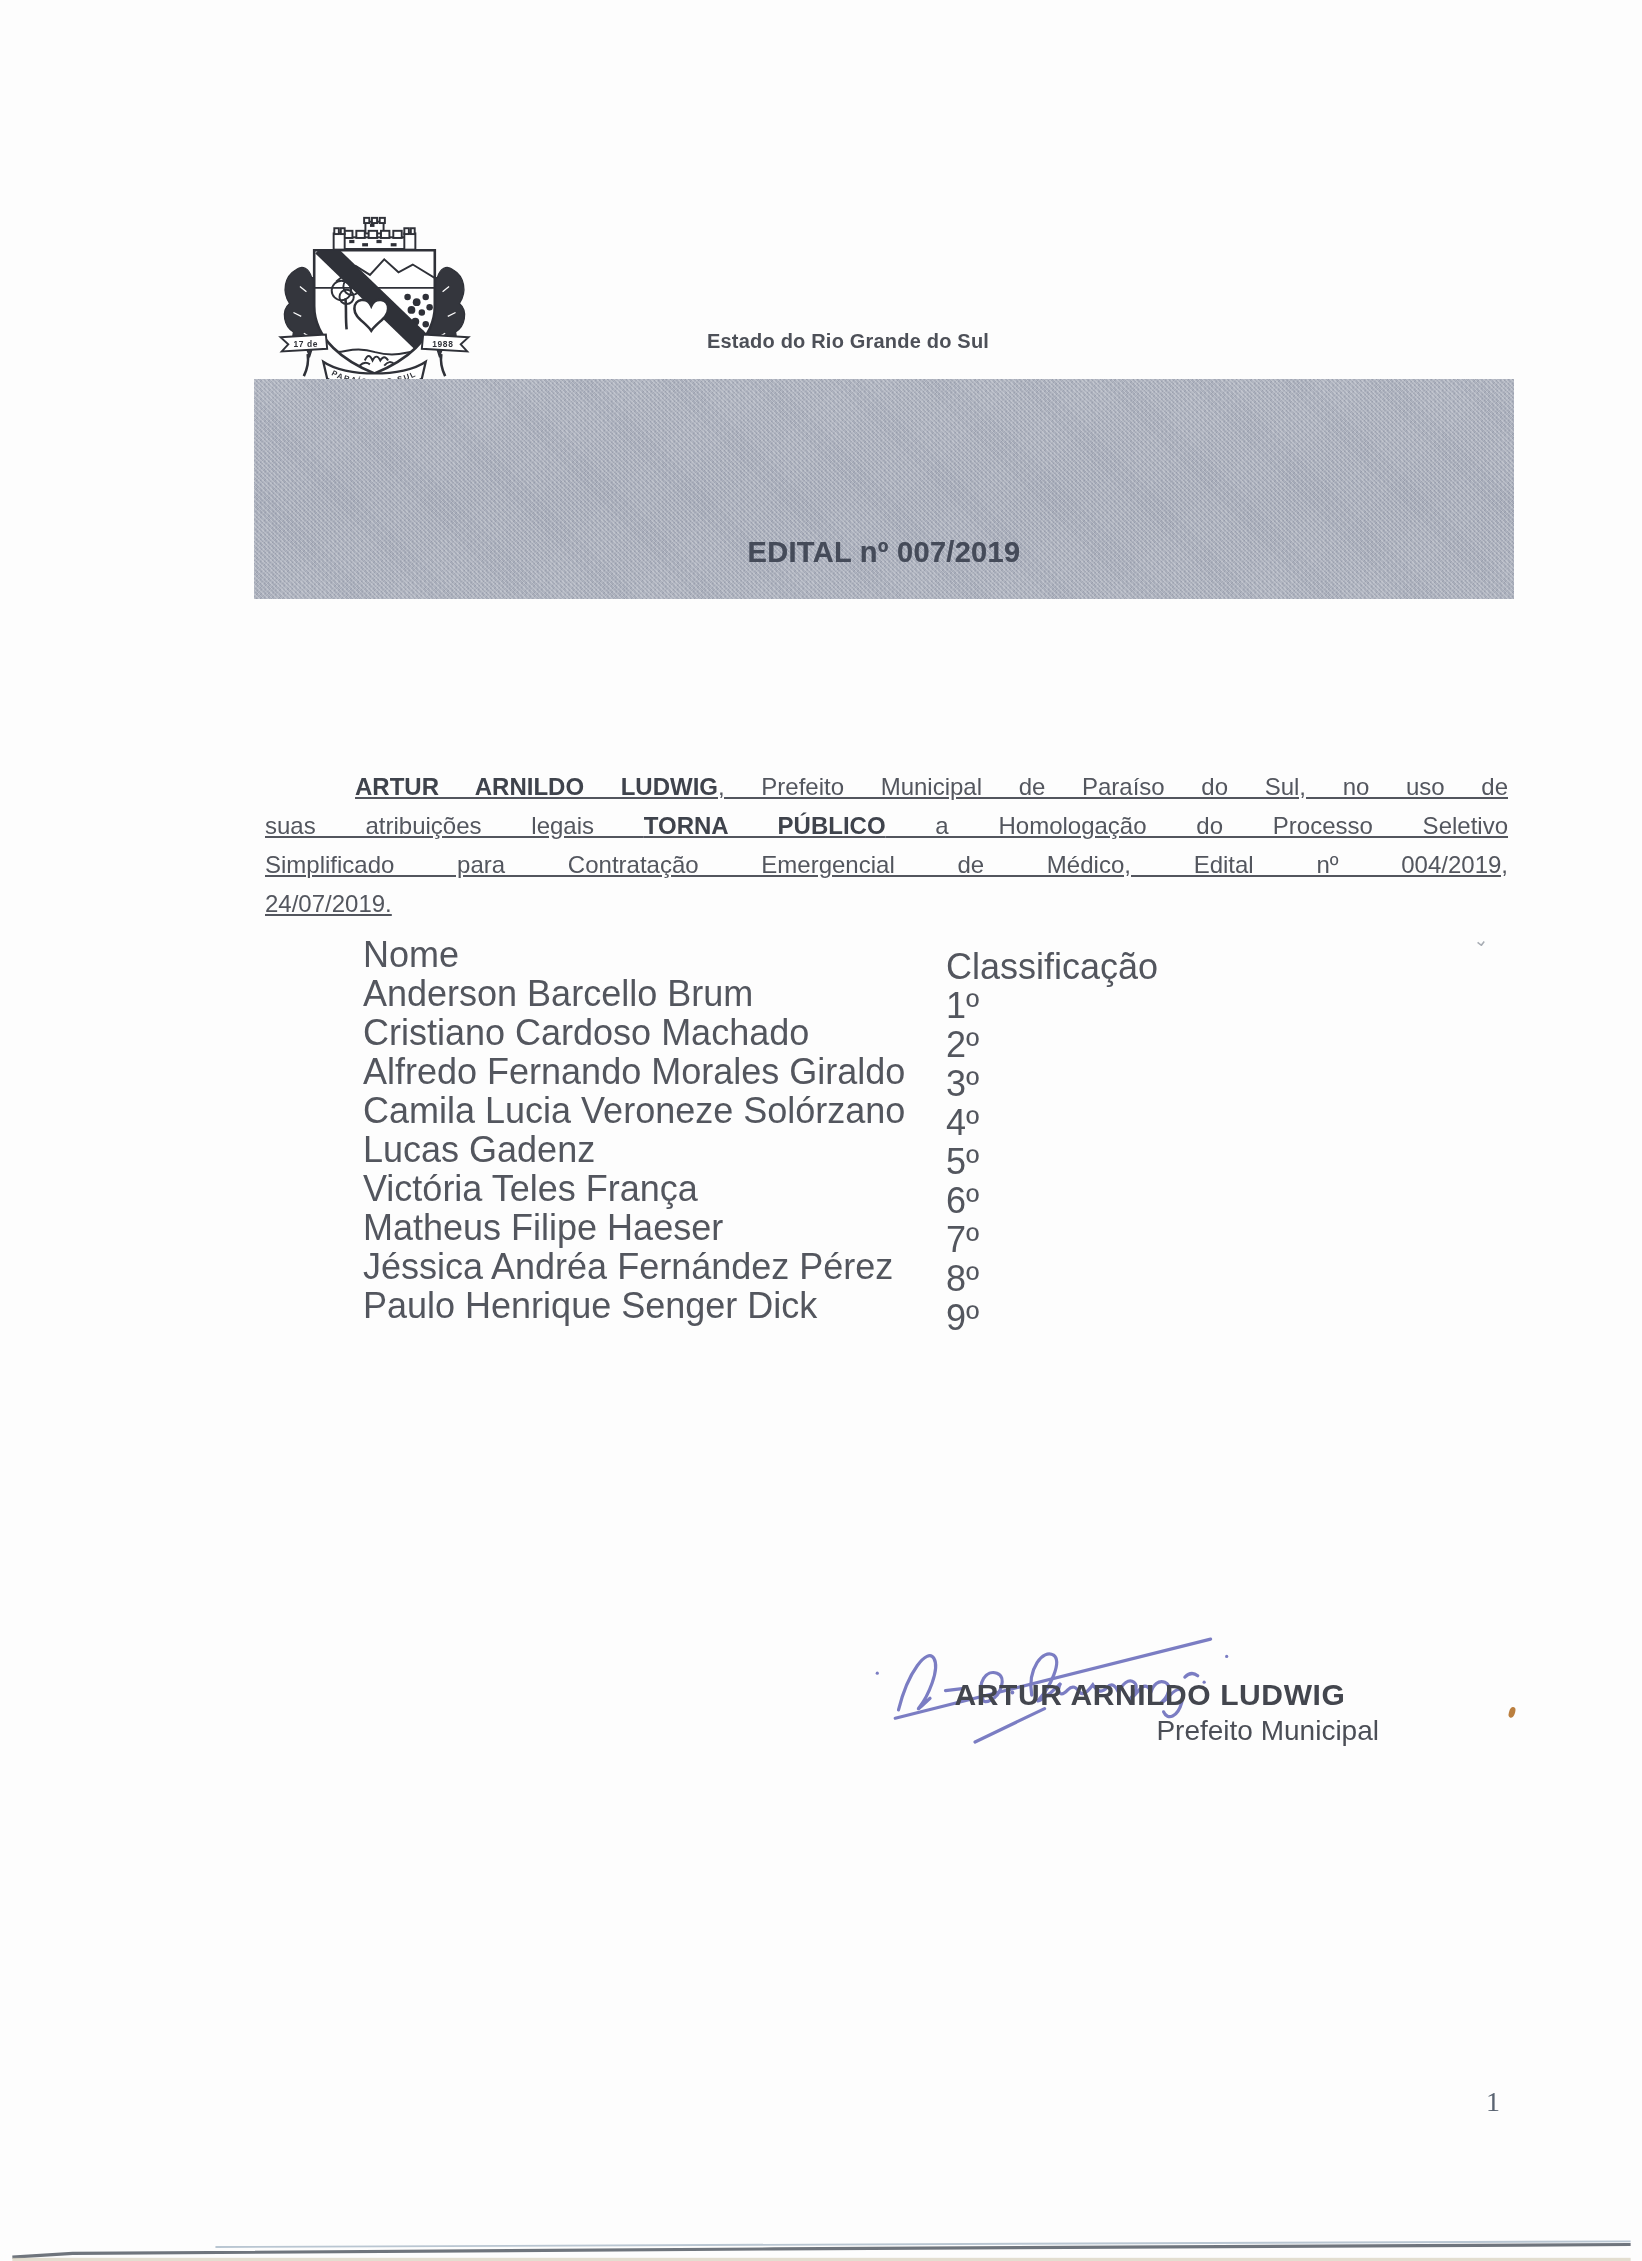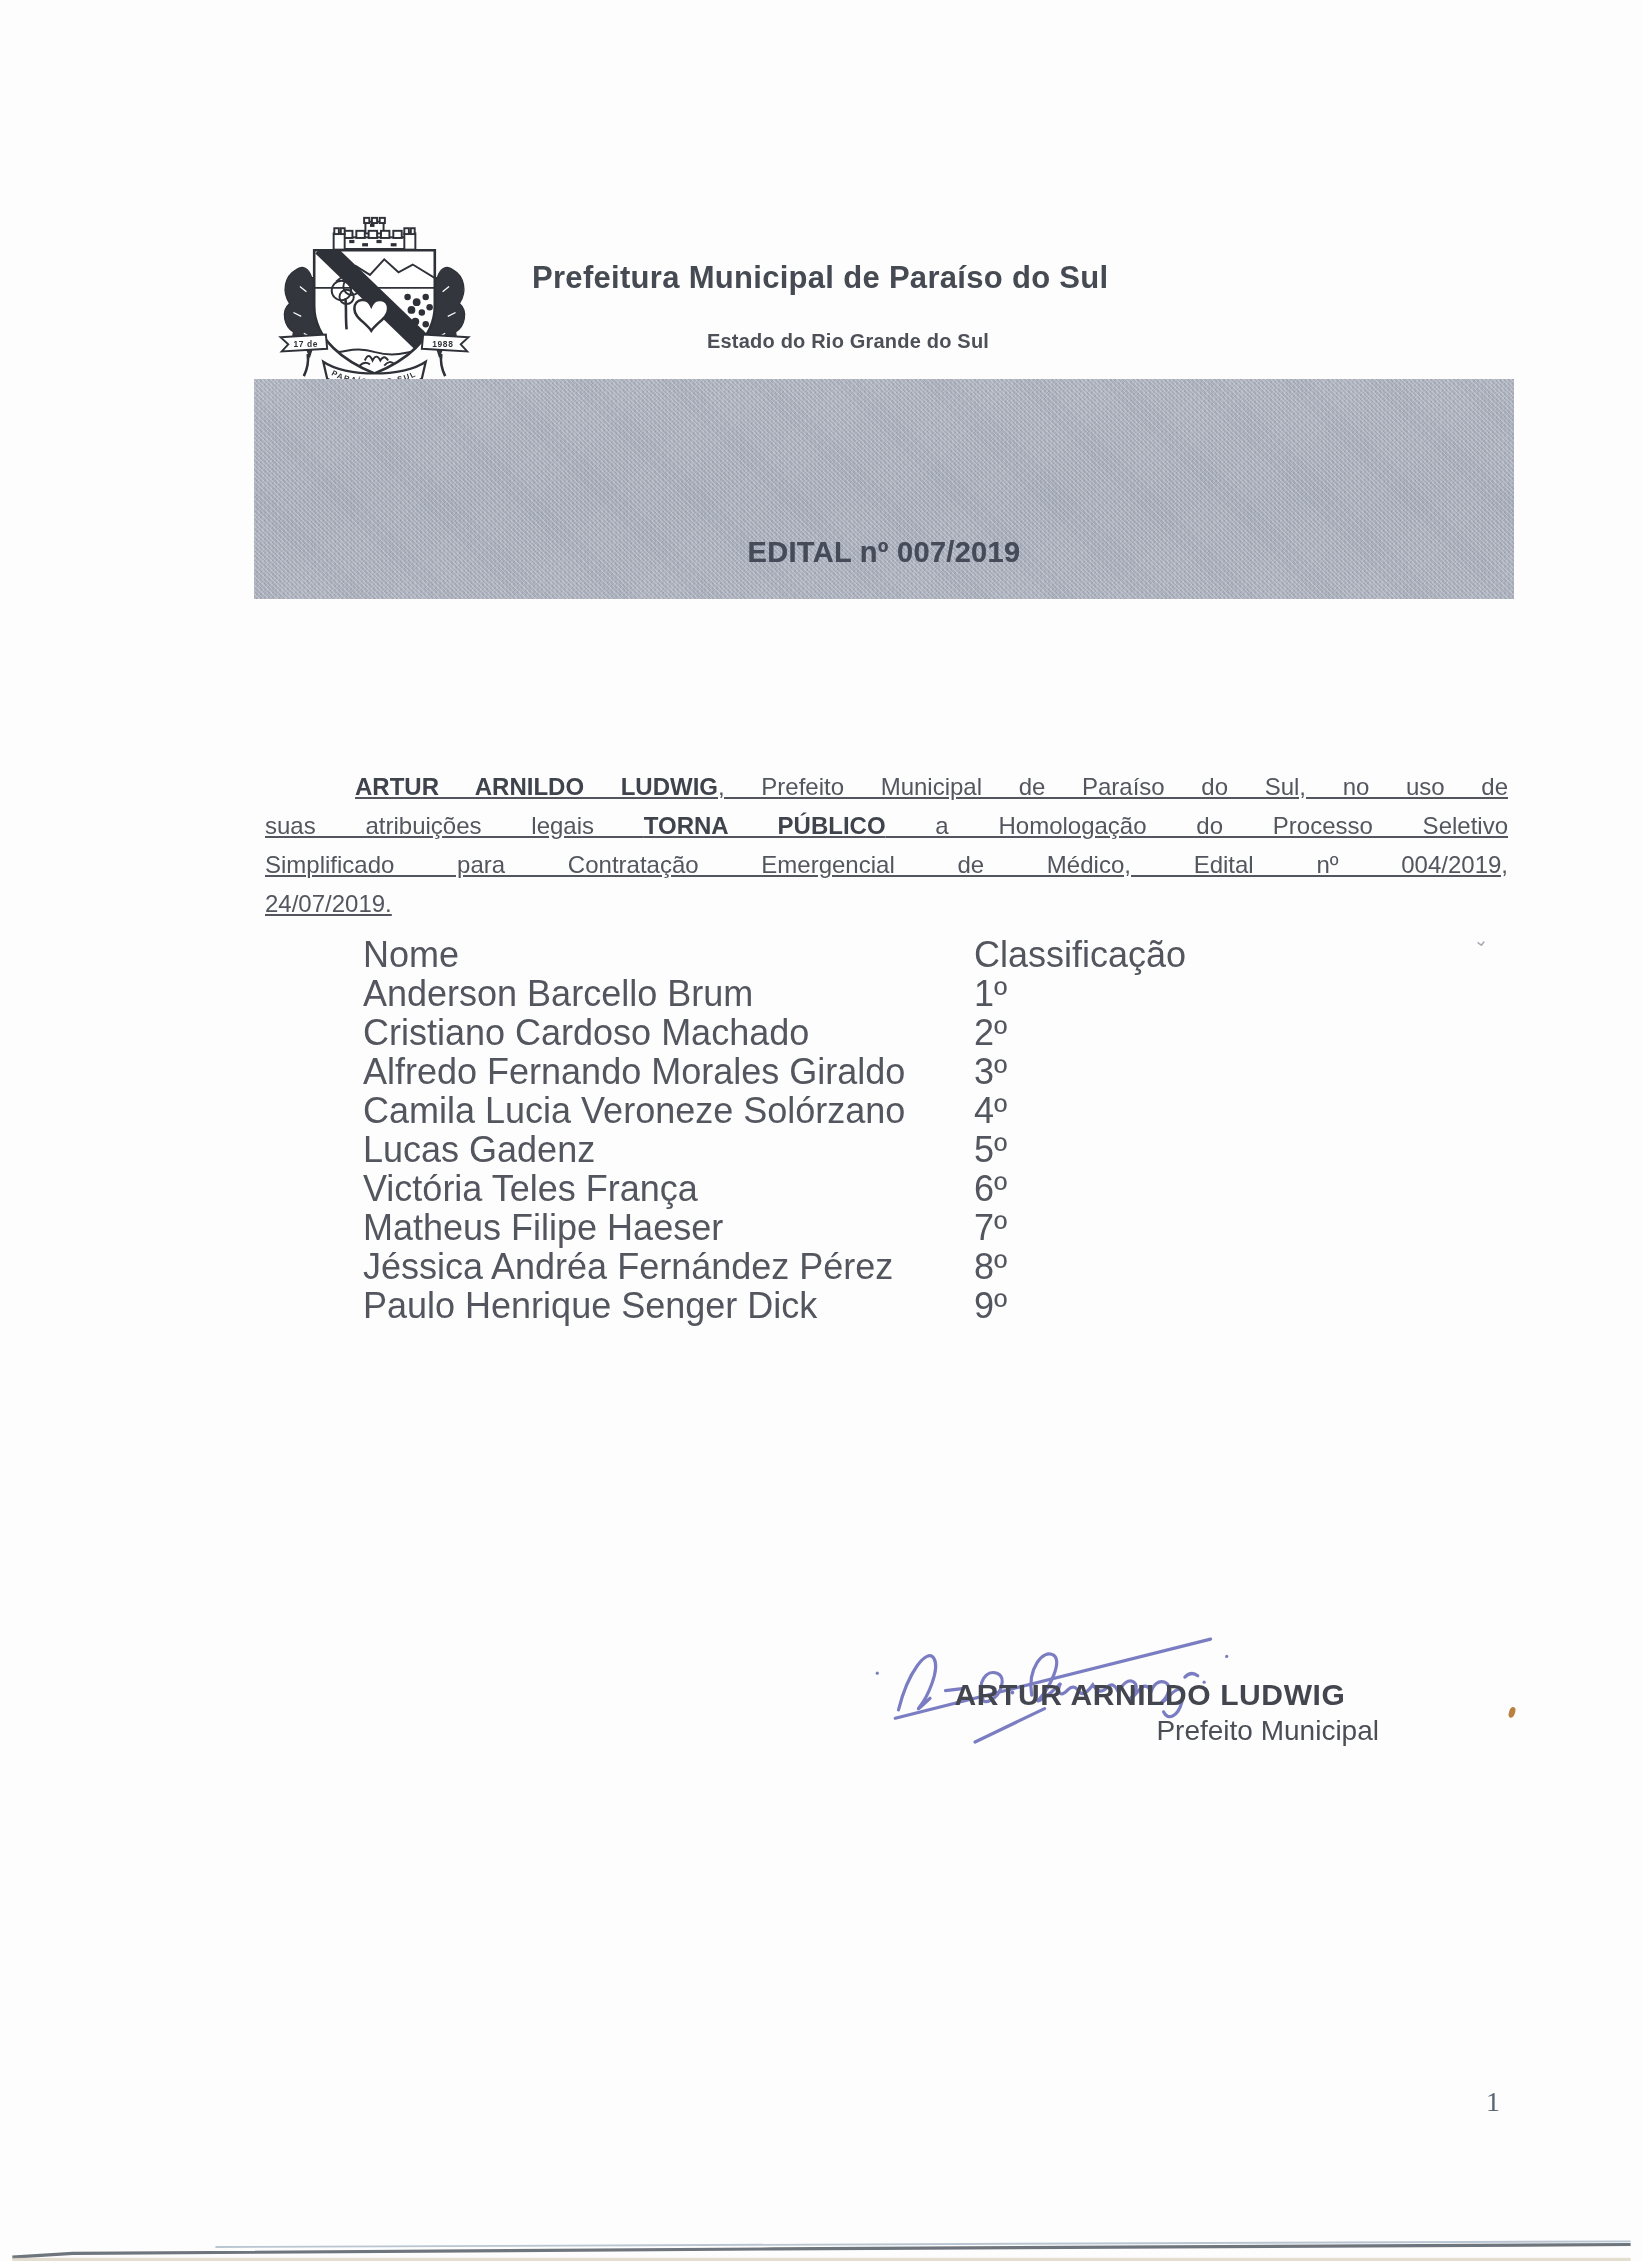--- a/index.html
+++ b/index.html
@@ -47,21 +47,21 @@
   .jline.last{text-align-last:left;}
   .indent{padding-left:90px;}
   .b{font-weight:bold;color:#3f434c;}
 
   
   .list{
     left:363px;top:935px;width:966px;
     font-size:36px;line-height:39px;color:#53565e;
   }
   .lrow{position:relative;height:39px;white-space:nowrap;}
-  .lrank{position:absolute;left:583px;top:0;margin-left:28px;}
+  .lrank{position:absolute;left:583px;top:12px;}
 
   
   .dateline{left:849px;top:1493px;font-size:28px;color:#53565e;}
 
   
   .sig-svg{left:863px;top:1623px;}
   .sig-name{
     left:905px;top:1678px;width:490px;text-align:center;
     font-size:30px;font-weight:bold;color:#43464e;letter-spacing:0.6px;
   }
@@ -182,21 +182,20 @@
         <defs>
             <path id="ribc" d="M88,246 C120,266 190,266 222,246"></path>
           </defs>
         <text font-size="12" font-weight="bold" fill="#2f3138" stroke="none" letter-spacing="2.5">
           <textPath href="#ribc">PARAÍSO DO SUL</textPath>
         </text>
       </g>
     </g>
   </svg>
 
-  <div class="abs hdr-title">Prefeitura Municipal de Paraíso do Sul</div>
   <div class="abs hdr-sub">Estado do Rio Grande do Sul</div>
 
   <div class="abs banner">
     <div class="banner-title">EDITAL nº 007/2019</div>
   </div>
 
   <div class="abs para">
     <div class="jline indent"><span class="b">ARTUR ARNILDO LUDWIG</span><span>, Prefeito Municipal de Paraíso do Sul, no uso de</span></div>
     <div class="jline"><span>suas atribuições legais </span><span class="b">TORNA PÚBLICO</span><span> a Homologação do Processo Seletivo</span></div>
     <div class="jline">Simplificado para Contratação Emergencial de Médico, Edital nº 004/2019,</div>

